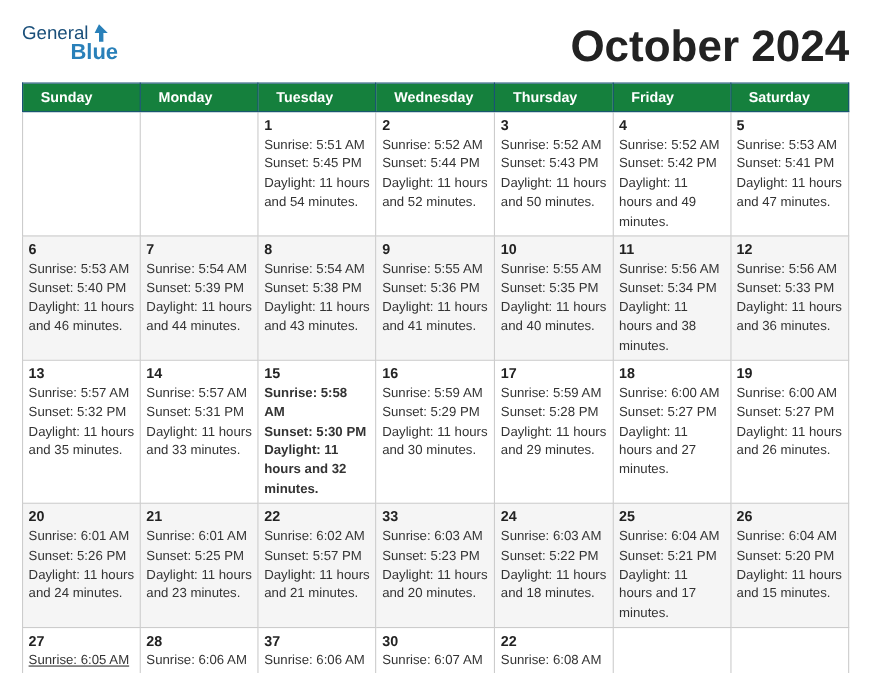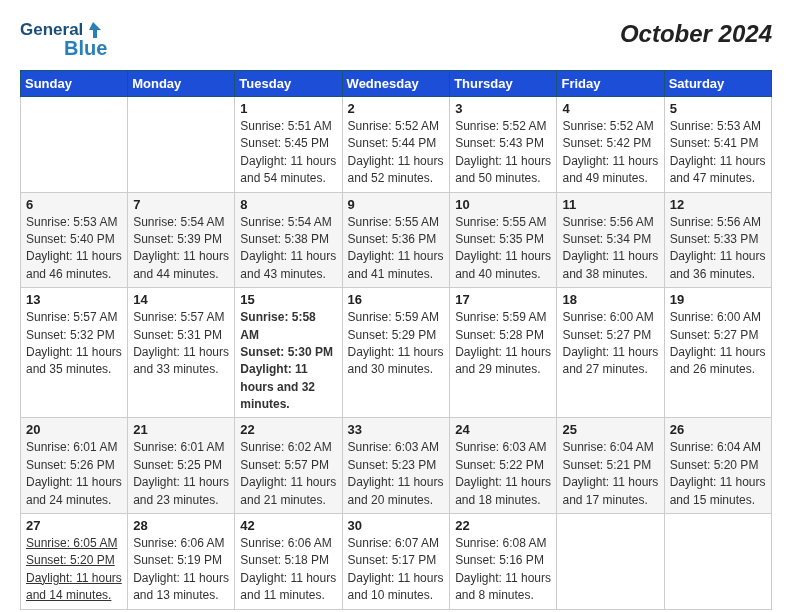--- a/index.html
+++ b/index.html
@@ -17,38 +17,37 @@
       margin-bottom: 10px;
     }
     .logo-wrap {
       display: flex;
       align-items: center;
     }
     .title-section {
       text-align: right;
     }
     .month-title {
-      font-size: 24px;
+      font-size: 40px;
       font-weight: bold;
       color: #222;
-      font-style: italic;
     }
     .subtitle {
       font-size: 15px;
       color: #444;
     }
     .calendar {
       width: 100%;
       border-collapse: collapse;
       font-size: 11px;
     }
     .calendar th {
-      background: #1d4ed8;
+      background: #15803d;
       color: #fff;
-      padding: 5px 4px;
+      padding: 5px 16px;
       text-align: left;
       font-size: 13px;
       font-weight: bold;
       border: 1px solid #1a5276;
     }
     .calendar td {
       vertical-align: top;
       border: 1px solid #ccc;
       padding: 4px 5px;
       width: 108px;
@@ -72,21 +71,21 @@
     }
     .empty { background: #fafafa; }
   </style>
 </head>
 <body>
 
 <div class="header">
   <div class="logo-wrap">
     <div>
       <div style="display:flex;align-items:center;">
-        <span style="font-size:17px;font-weight:bold;color:#1a4f7a;">General</span>
+        <span style="font-size:17px;font-weight:normal;color:#1a4f7a;">General</span>
         <svg width="20" height="20" viewBox="0 0 20 20">
           <polygon points="10,2 18,10 14,10 14,18 10,18 10,10 6,10" fill="#2980b9"></polygon>
         </svg>
       </div>
       <div style="font-size:20px;font-weight:bold;color:#2980b9;margin-top:-3px;margin-left:44px;">Blue</div>
     </div>
   </div>
   <div class="title-section">
     <div class="month-title">October 2024</div>
   </div>
@@ -278,21 +277,21 @@
 Sunset: 5:20 PM
 Daylight: 11 hours and 14 minutes.</div>
         </td>
         <td>
           <span class="day-num">28</span>
           <div class="day-info" style="white-space: pre-line;">Sunrise: 6:06 AM
 Sunset: 5:19 PM
 Daylight: 11 hours and 13 minutes.</div>
         </td>
         <td>
-          <span class="day-num">42</span>
+          <span class="day-num">37</span>
           <div class="day-info" style="white-space: pre-line;">Sunrise: 6:06 AM
 Sunset: 5:18 PM
 Daylight: 11 hours and 11 minutes.</div>
         </td>
         <td>
           <span class="day-num">30</span>
           <div class="day-info" style="white-space: pre-line;">Sunrise: 6:07 AM
 Sunset: 5:17 PM
 Daylight: 11 hours and 10 minutes.</div>
         </td>

